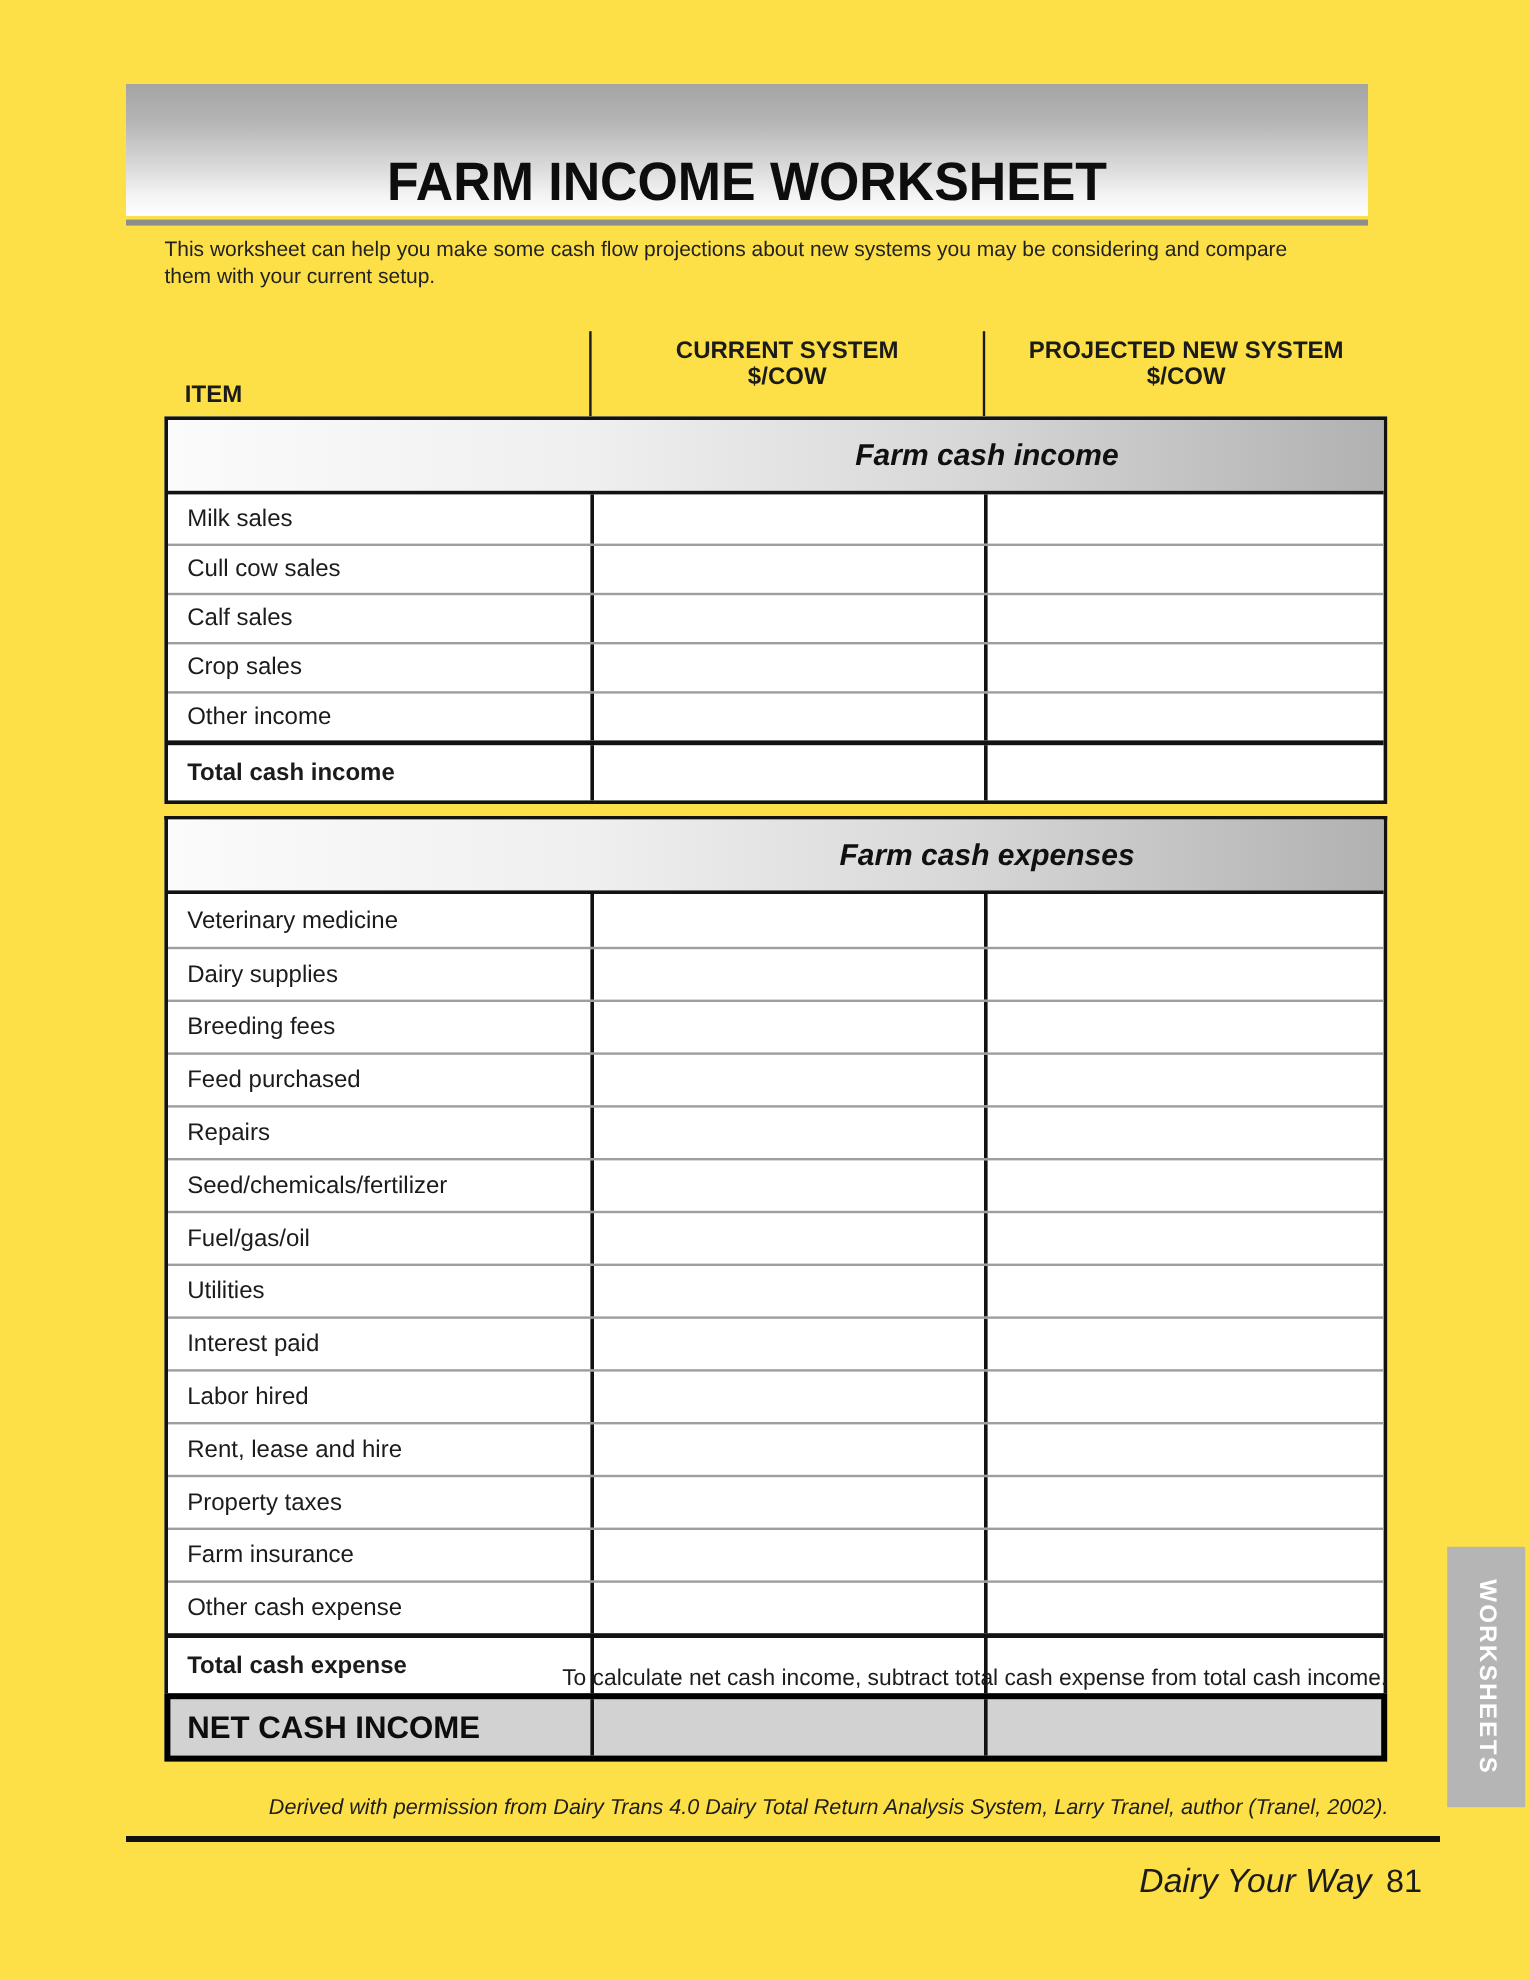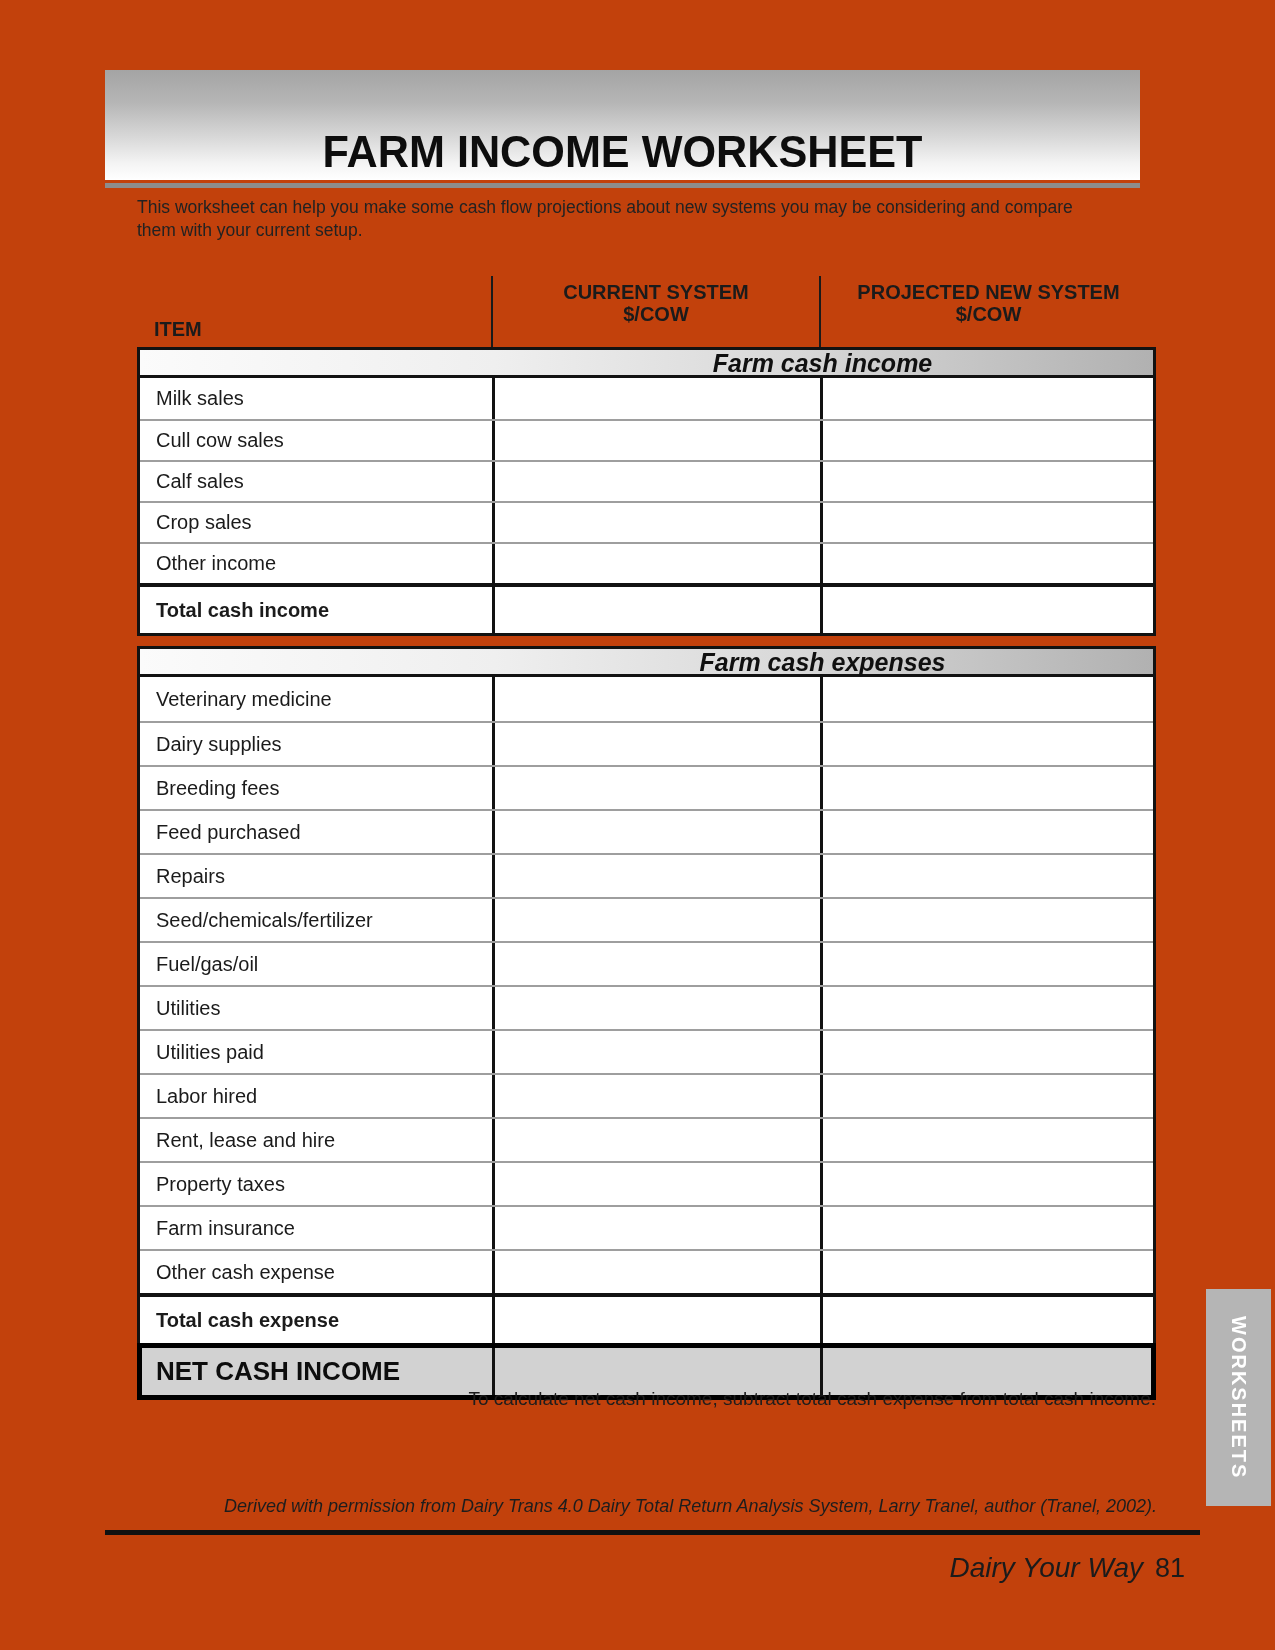--- a/index.html
+++ b/index.html
@@ -1,19 +1,19 @@
 <!DOCTYPE html>
 <html><head>
 <meta charset="utf-8">
 <style>
   * { margin:0; padding:0; box-sizing:border-box; }
   html,body { background:#ffffff; }
   body { font-family:"Liberation Sans","DejaVu Sans",sans-serif; color:#1b1b1b; }
   .page {
-    position:relative; width:1275px; height:1650px; background:#c2410c;
+    position:relative; width:1275px; height:1650px; background:#fde047;
     overflow:hidden; margin:0 auto;
   }
 
   
   .banner {
     position:absolute; left:105px; top:70px; width:1035px; height:110px;
     background:linear-gradient(to bottom,#a4a4a4 0%,#b6b6b6 30%,#d9d9d9 62%,#f4f4f4 85%,#ffffff 100%);
     display:flex; align-items:flex-end; justify-content:center;
   }
   .banner-title {
@@ -43,21 +43,21 @@
   .col-headers .c2, .col-headers .c3 {
     border-left:2px solid #1a1a1a;
     text-align:center; font-weight:bold; font-size:20px; line-height:22px; padding-top:5px;
   }
 
   
   .tables { position:absolute; left:137px; top:347px; width:1019px; }
   .wtable { border:3px solid #121212; background:#ffffff; }
   .wtable.no-bottom { border-bottom:none; }
   .bar {
-    position:relative; height:28px;
+    position:relative; height:62px;
     background:linear-gradient(to right,#fbfbfb 0%,#efefef 35%,#d8d8d8 65%,#b1b1b1 100%);
     border-bottom:3px solid #121212;
   }
   .bar-label {
     position:absolute; left:352px; width:661px; top:50%; transform:translateY(-50%);
     text-align:center; font-weight:bold; font-style:italic; font-size:25px; color:#101010;
   }
   .row { display:grid; grid-template-columns:352px 328px 1fr;text-align:right; }
   .row + .row { border-top:2px solid #9e9e9e; }
   .income .row { height:41px; }
@@ -205,21 +205,21 @@
         <div class="cell label">Fuel/gas/oil</div>
         <div class="cell val"></div>
         <div class="cell val"></div>
       </div>
       <div class="row">
         <div class="cell label">Utilities</div>
         <div class="cell val"></div>
         <div class="cell val"></div>
       </div>
       <div class="row">
-        <div class="cell label">Utilities paid</div>
+        <div class="cell label">Interest paid</div>
         <div class="cell val"></div>
         <div class="cell val"></div>
       </div>
       <div class="row">
         <div class="cell label">Labor hired</div>
         <div class="cell val"></div>
         <div class="cell val"></div>
       </div>
       <div class="row">
         <div class="cell label">Rent, lease and hire</div>

